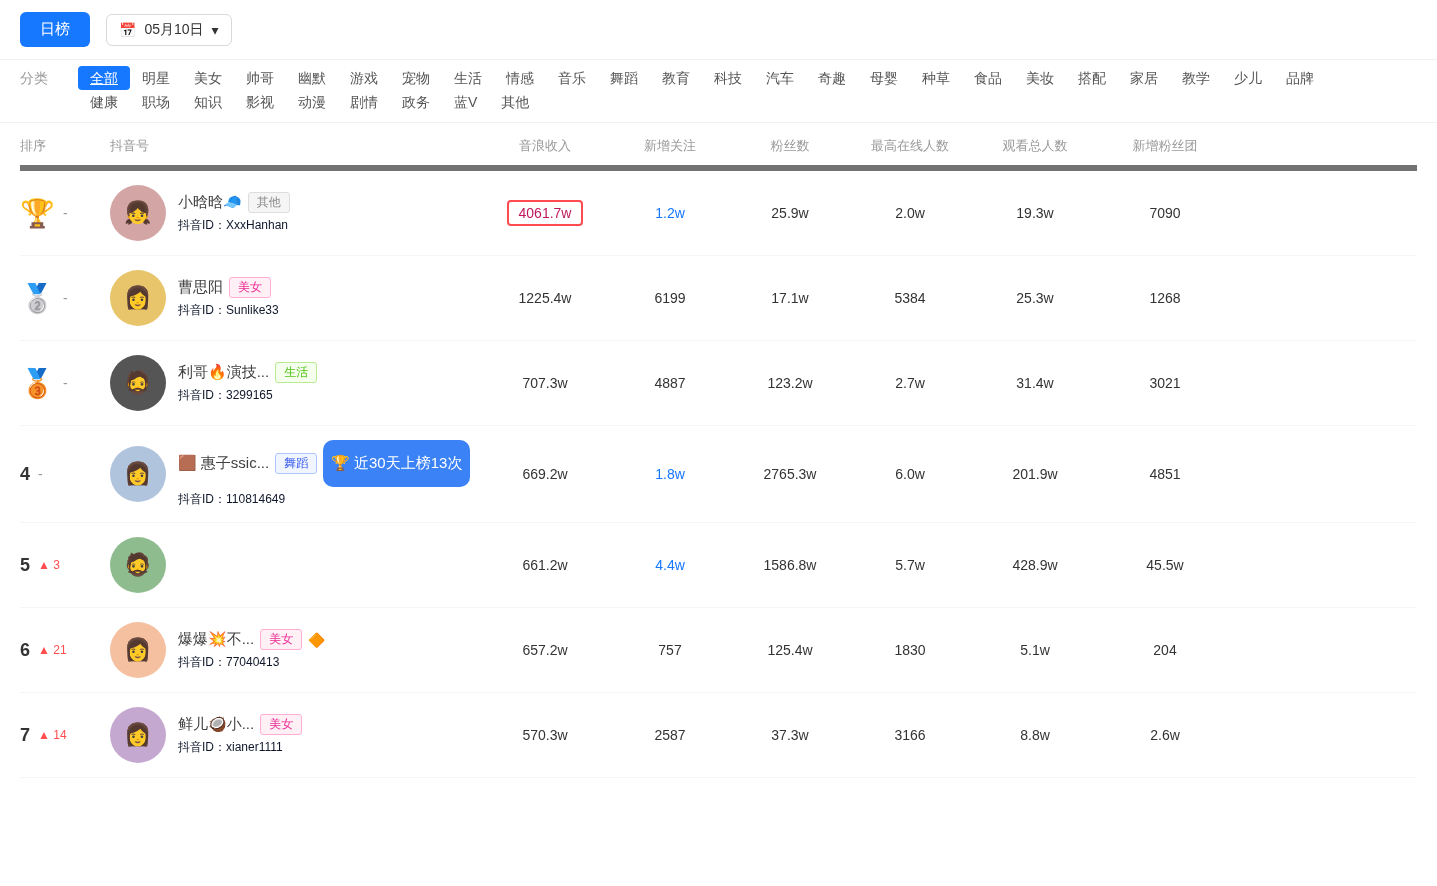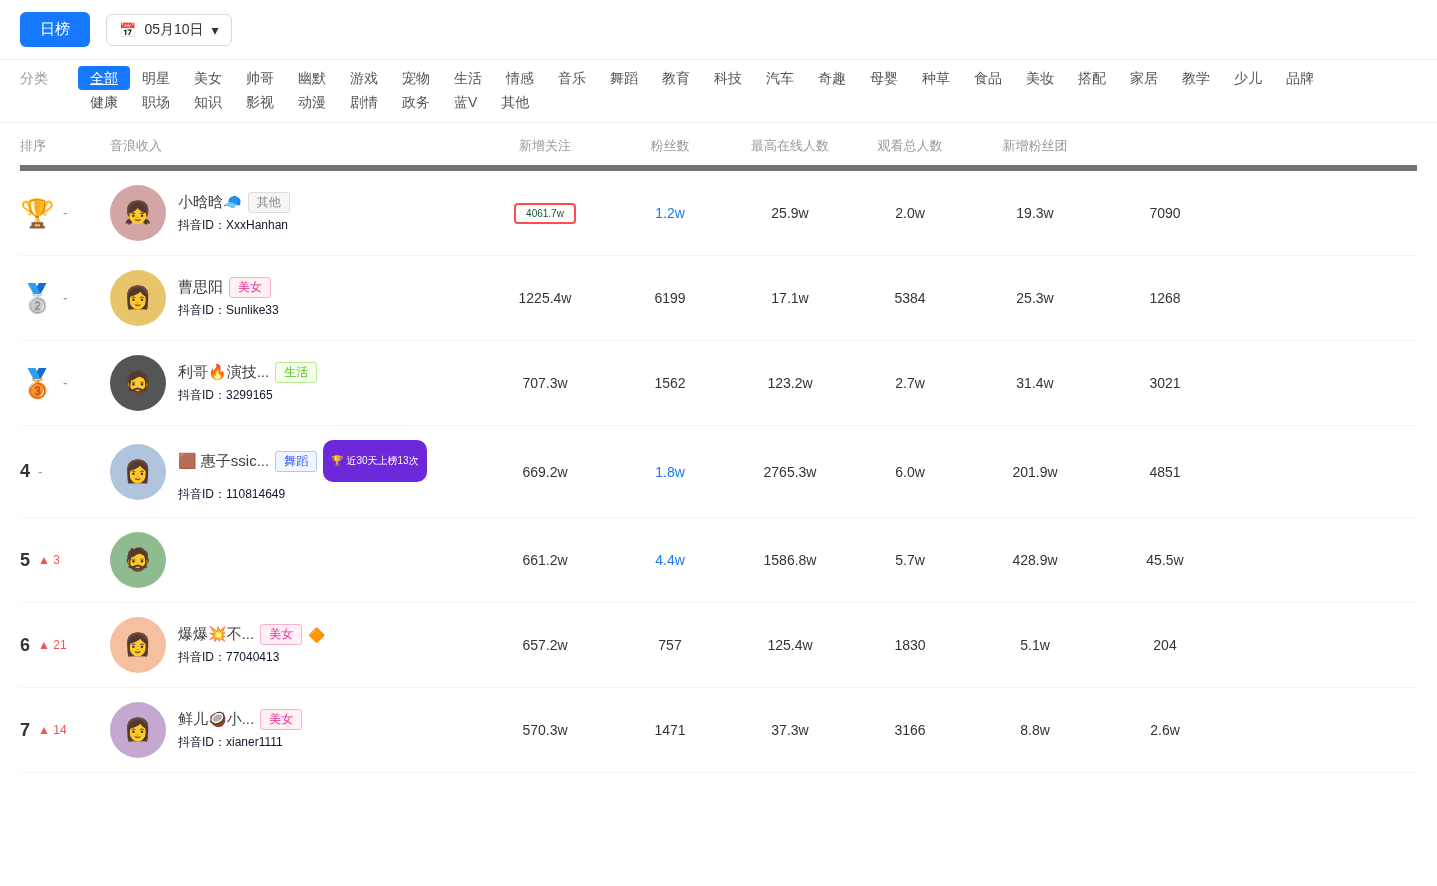--- a/index.html
+++ b/index.html
@@ -52,24 +52,24 @@
     .data-cell { text-align: center; font-size: 14px; color: #333; }
     .data-cell.blue { color: #1677ff; }
 
     
     .trophy-gold { color: #f5a623; font-size: 28px; }
     .trophy-silver { color: #a0a0a0; font-size: 28px; }
     .trophy-bronze { color: #cd7f32; font-size: 28px; }
 
     
     .rev-wrap { display: flex; justify-content: center; align-items: center; }
-    .rev-box { border: 2px solid #ff4d4f; border-radius: 4px; padding: 3px 10px; font-size: 10px; color: #14532d; }
-
-    
-    .badge-up { background: #6d28d9; color: #fff; border-radius: 10px; padding: 14px 8px; font-size: 10px; display: flex; align-items: center; gap: 2px; white-space: nowrap; }
+    .rev-box { border: 2px solid #ff4d4f; border-radius: 4px; padding: 3px 10px; font-size: 14px; color: #be185d; }
+
+    
+    .badge-up { background: #3b82f6; color: #fff; border-radius: 10px; padding: 14px 8px; font-size: 15px; display: flex; align-items: center; gap: 2px; white-space: nowrap; }
   </style>
 </head>
 <body>
 
 <div class="header">
   <button class="btn-daily">日榜</button>
   <div class="date-picker">
     <span class="cal-icon">📅</span>
     <span>05月10日</span>
     <span>▾</span>
@@ -84,20 +84,21 @@
   </div>
   <div class="cat-row">
     <span class="cat-label"></span>
     <span id="cat-row2-items"><span class="cat-item">健康</span><span class="cat-item">职场</span><span class="cat-item">知识</span><span class="cat-item">影视</span><span class="cat-item">动漫</span><span class="cat-item">剧情</span><span class="cat-item">政务</span><span class="cat-item">蓝V</span><span class="cat-item">其他</span></span>
   </div>
 </div>
 
 <div class="table-wrap">
   <div class="table-header">
     <div>排序</div>
+    <div>抖音号</div>
     <div>音浪收入</div>
     <div>新增关注</div>
     <div>粉丝数</div>
     <div>最高在线人数</div>
     <div>观看总人数</div>
     <div>新增粉丝团</div>
   </div>
   <div id="table-body">
       <div class="table-row">
     <div>
@@ -169,21 +170,21 @@
     <div class="user-info">
       <div class="user-name-row">
         <span class="user-name">利哥🔥演技...</span>
         <span class="tag tag-life">生活</span>
 
       </div>
       <div class="user-id">抖音ID：3299165</div>
     </div>
   </div>
     <div class="data-cell">707.3w</div>
-    <div class="data-cell">1562</div>
+    <div class="data-cell">4887</div>
     <div class="data-cell">123.2w</div>
     <div class="data-cell">2.7w</div>
     <div class="data-cell">31.4w</div>
     <div class="data-cell">3021</div>
   </div>
       <div class="table-row">
     <div>
           <div class="rank-cell">
       <span class="rank-num">4</span>
       <span class="dash">-</span>
@@ -271,20 +272,20 @@
     <div class="user-info">
       <div class="user-name-row">
         <span class="user-name">鲜儿🥥小...</span>
         <span class="tag tag-girl">美女</span>
 
       </div>
       <div class="user-id">抖音ID：xianer1111</div>
     </div>
   </div>
     <div class="data-cell">570.3w</div>
-    <div class="data-cell">1471</div>
+    <div class="data-cell">2587</div>
     <div class="data-cell">37.3w</div>
     <div class="data-cell">3166</div>
     <div class="data-cell">8.8w</div>
     <div class="data-cell">2.6w</div>
   </div>
     </div>
 </div>
 
 </body></html>

